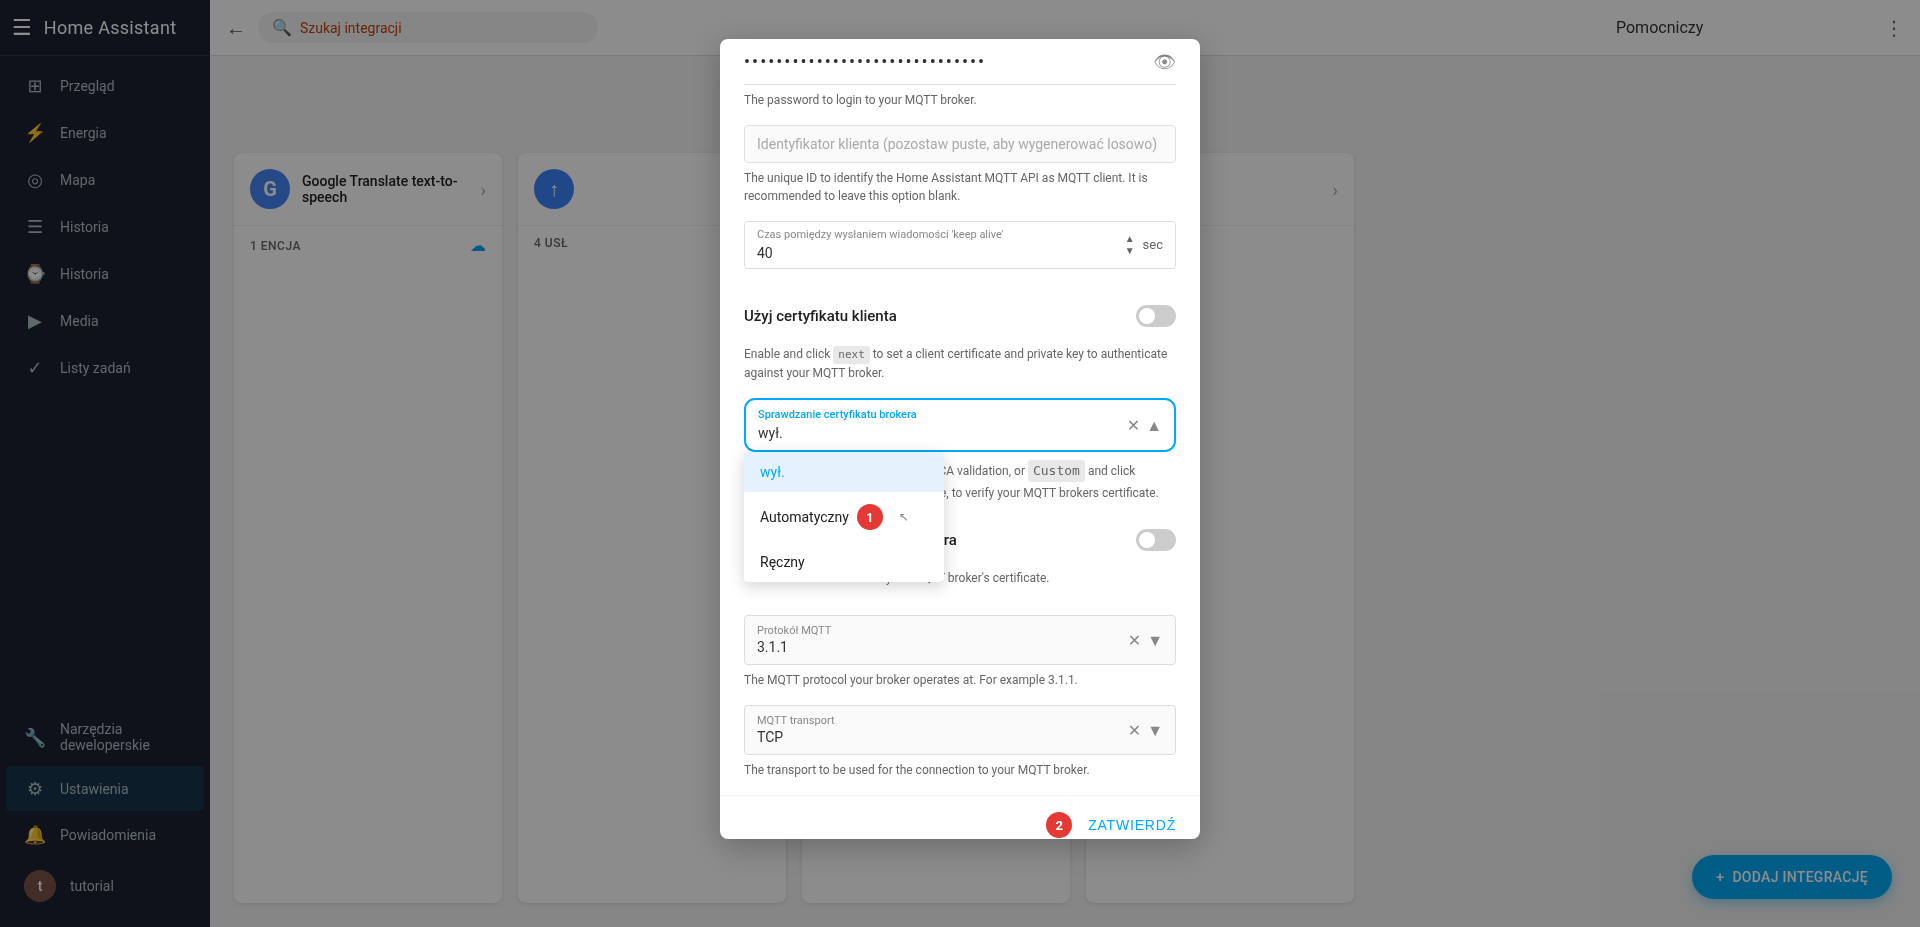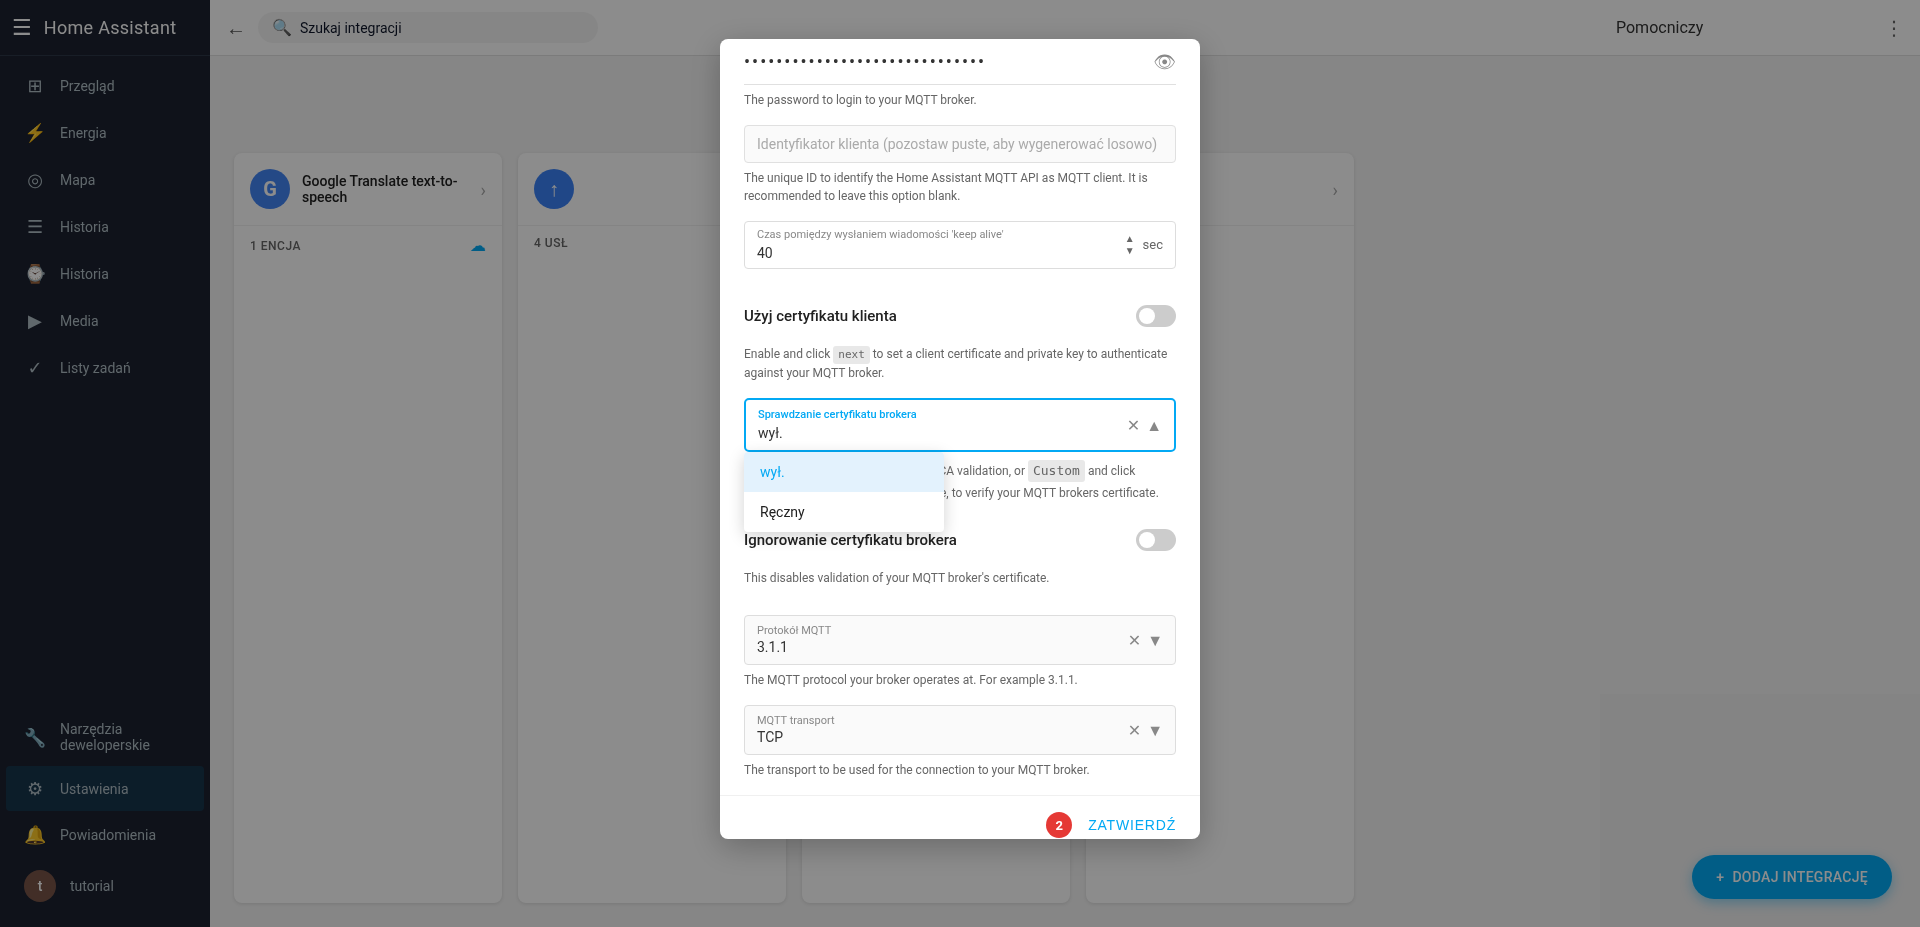--- a/index.html
+++ b/index.html
@@ -319,21 +319,21 @@
       top: 3px; left: 3px;
       width: 16px; height: 16px;
       border-radius: 50%;
       background: #fff;
       transition: left 0.2s;
     }
 
     
     .dialog-select-row {
       border: 2px solid #03a9f4;
-      border-radius: 5px;
+      border-radius: 11px;
       padding: 8px 12px;
       display: flex;
       align-items: center;
       margin-bottom: 0;
       background: #fff;
       position: relative;
     }
     .dialog-select-label {
       font-size: 11px;
       color: #03a9f4;
@@ -533,21 +533,21 @@
     </div>
   </div>
 </div>
 
 <div class="main-content">
 
   <div class="topbar">
     <span class="topbar-back">←</span>
     <div class="topbar-search">
       <span class="topbar-search-icon">🔍</span>
-      <span style="color:#0f172a;">Szukaj integracji</span>
+      <span style="color:#c2410c;">Szukaj integracji</span>
     </div>
   </div>
 
   <div class="filter-bar">
     <div class="filter-disabled">
       <span>Wyłączonych: 1</span>
       <span class="filter-show-btn">POKAŻ</span>
     </div>
     <span class="filter-icon">≡</span>
   </div>
@@ -658,20 +658,25 @@
             <span class="dialog-select-value">wył.</span>
           </div>
           <div class="dialog-select-icons">
             <span class="dialog-select-x">✕</span>
             <span class="dialog-select-arrow">▲</span>
           </div>
         </div>
 
         <div class="dropdown-menu">
           <div class="dropdown-item selected">wył.</div>
+          <div class="dropdown-item" style="display:flex;align-items:center;gap:8px;">
+            <span>Automatyczny</span>
+            <span class="step-badge">1</span>
+            <span style="font-size:12px;color:#888;">↖</span>
+          </div>
           <div class="dropdown-item">Ręczny</div>
         </div>
       </div>
 
       <div class="dialog-cert-hint">
         Select <span class="chip">Automatic</span> for automatic CA validation, or <span class="chip">Custom</span> and click <span class="chip">next</span> to set a custom CA certificate, to verify your MQTT brokers certificate.
       </div>
 
       <div class="dialog-toggle-row">
         <span class="dialog-toggle-label">Ignorowanie certyfikatu brokera</span>

